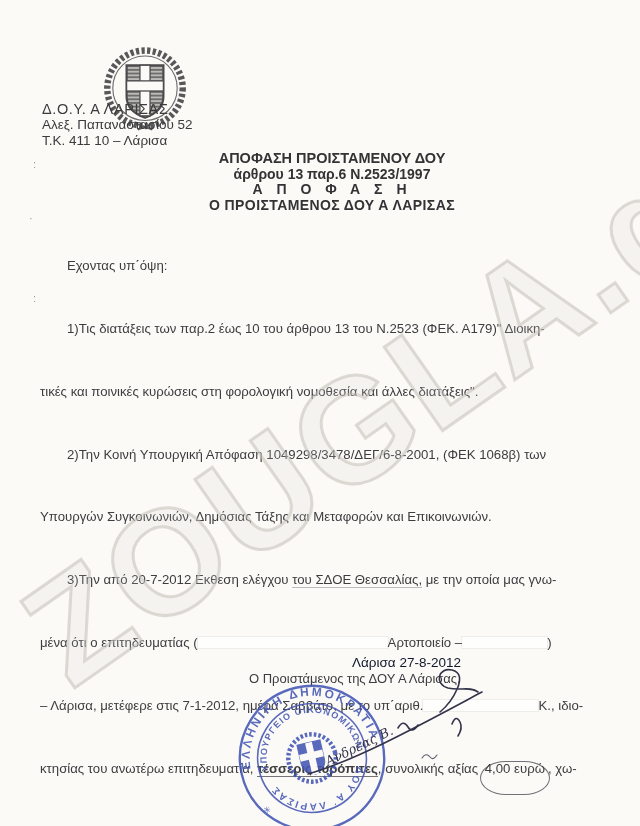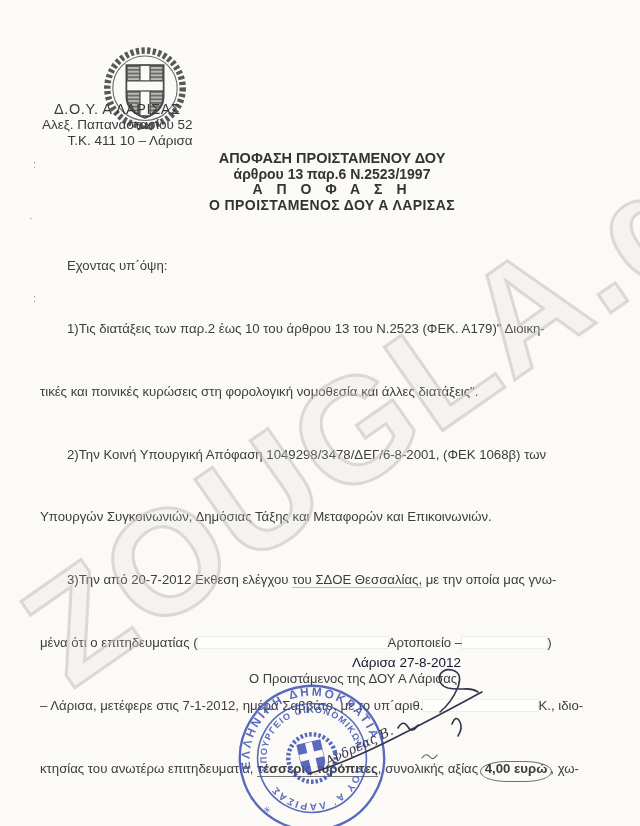--- a/index.html
+++ b/index.html
@@ -2,41 +2,41 @@
 <html><head>
 <meta charset="utf-8">
 <style>
   html,body{margin:0;padding:0;}
   body{width:640px;height:826px;overflow:hidden;background:#e8e8e6;}
   .page{position:relative;width:640px;height:826px;background:#fbfaf7;overflow:hidden;
         font-family:"Liberation Sans",sans-serif;color:#3f3f42;}
   
   .emblem{position:absolute;left:99px;top:44px;width:92px;height:94px;}
   .office-block{position:absolute;left:42px;top:101px;line-height:16px;color:#3b3b3e;}
-  .office-name{font-size:14.5px;letter-spacing:.6px;text-align:center;}
-  .office-line{font-size:13.5px;text-align:right;}
+  .office-name{font-size:14.5px;letter-spacing:.6px;}
+  .office-line{font-size:13.5px;}
   
   .title-block{position:absolute;left:0;right:0;top:151px;text-align:center;
                transform:translateX(12px);font-weight:bold;color:#333336;line-height:15.5px;}
   .t1{font-size:14.5px;}
   .t2{font-size:14px;}
   .t3{font-size:14px;letter-spacing:5px;}
   .t4{font-size:14px;letter-spacing:.4px;}
   
   .body-text{position:absolute;left:40px;top:211px;width:572px;font-size:13.2px;
              line-height:14.85px;color:#3d3d40;}
   .bl{min-height:14.85px;white-space:nowrap;margin-top:48px;}
   .ind{padding-left:27px;}
   .redact{display:inline-block;height:11px;background:#fefefd;vertical-align:-1px;
           box-shadow:0 0 0 1px rgba(130,130,125,.10);}
   .w190{width:190px;} .w85{width:85px;} .w115{width:115px;} .w96{width:96px;} .w225{width:225px;}
   .pen-u{border-bottom:1.5px solid rgba(70,70,78,.75);font-weight:bold;}
   .pen-u-light{border-bottom:1.3px solid rgba(110,110,115,.45);}
   .pen-c{display:inline-block;border:1.4px solid rgba(78,78,86,.8);
-         border-radius:55%/75%;padding:0 4px 4px 4px;margin:-2px -2px;font-weight:bold;}
+         border-radius:55%/75%;padding:0 4px 17px 4px;margin:-2px -2px;}
   .dec-heading-row{position:relative;text-align:center;font-weight:bold;color:#333336;
                    font-size:17px;letter-spacing:4px;margin:3px 0 2px 0;}
   .dec-redact{position:absolute;right:0;top:1px;width:118px;height:10px;background:#fefefd;
               box-shadow:0 0 0 1px rgba(130,130,125,.10);}
   
   .date-line{position:absolute;left:352px;top:655px;font-size:13.5px;color:#0f172a;}
   .signer-line{position:absolute;left:249px;top:671px;font-size:13px;color:#3c3c40;white-space:nowrap;}
   .stamp{position:absolute;left:233px;top:679px;width:158px;height:158px;
          transform:rotate(-13deg);opacity:.88;}
   .signature{position:absolute;left:302px;top:662px;width:195px;height:130px;}

